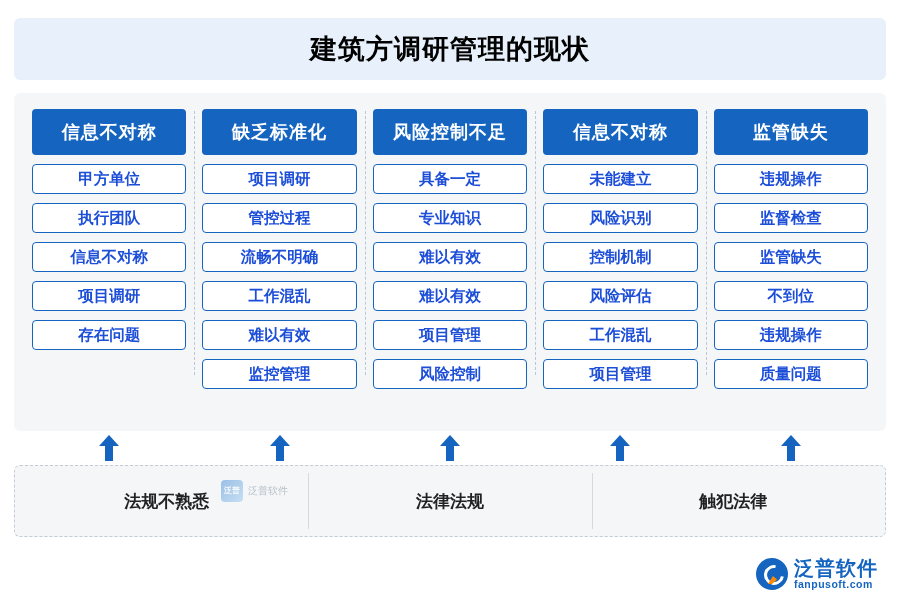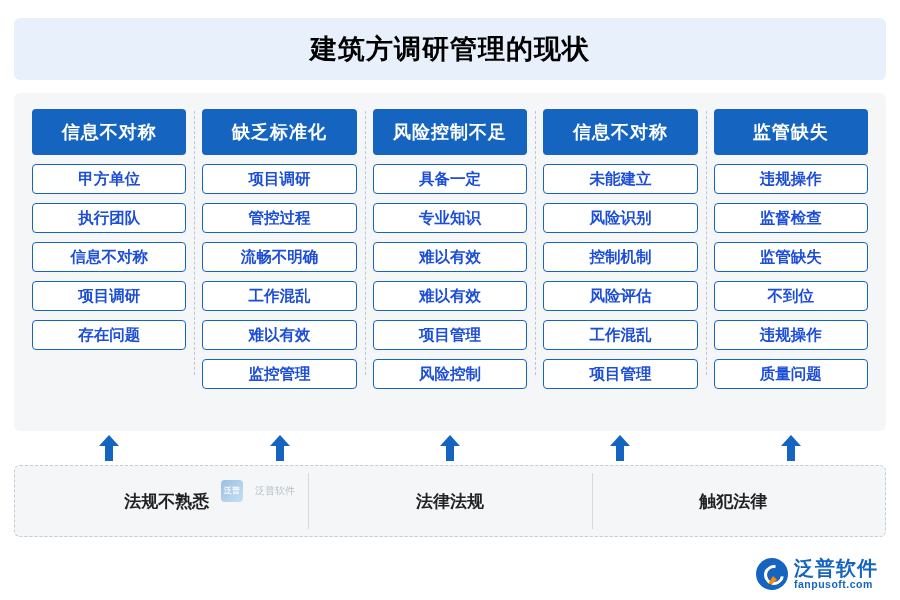--- a/index.html
+++ b/index.html
@@ -162,21 +162,21 @@
     border-left: 1px solid #d3dae1;
   }
   
   .footer-watermark {
     position: absolute;
     left: 206px;
     top: 14px;
     opacity: 0.45;
     display: flex;
     align-items: center;
-    gap: 12px;
+    gap: 5px;
     pointer-events: none;
   }
   .wm-badge {
     width: 22px;
     height: 22px;
     border-radius: 4px;
     background: linear-gradient(135deg, #2f7fd1 0%, #8fc4ee 100%);
     color: #fff;
     font-size: 8px;
     line-height: 22px;

